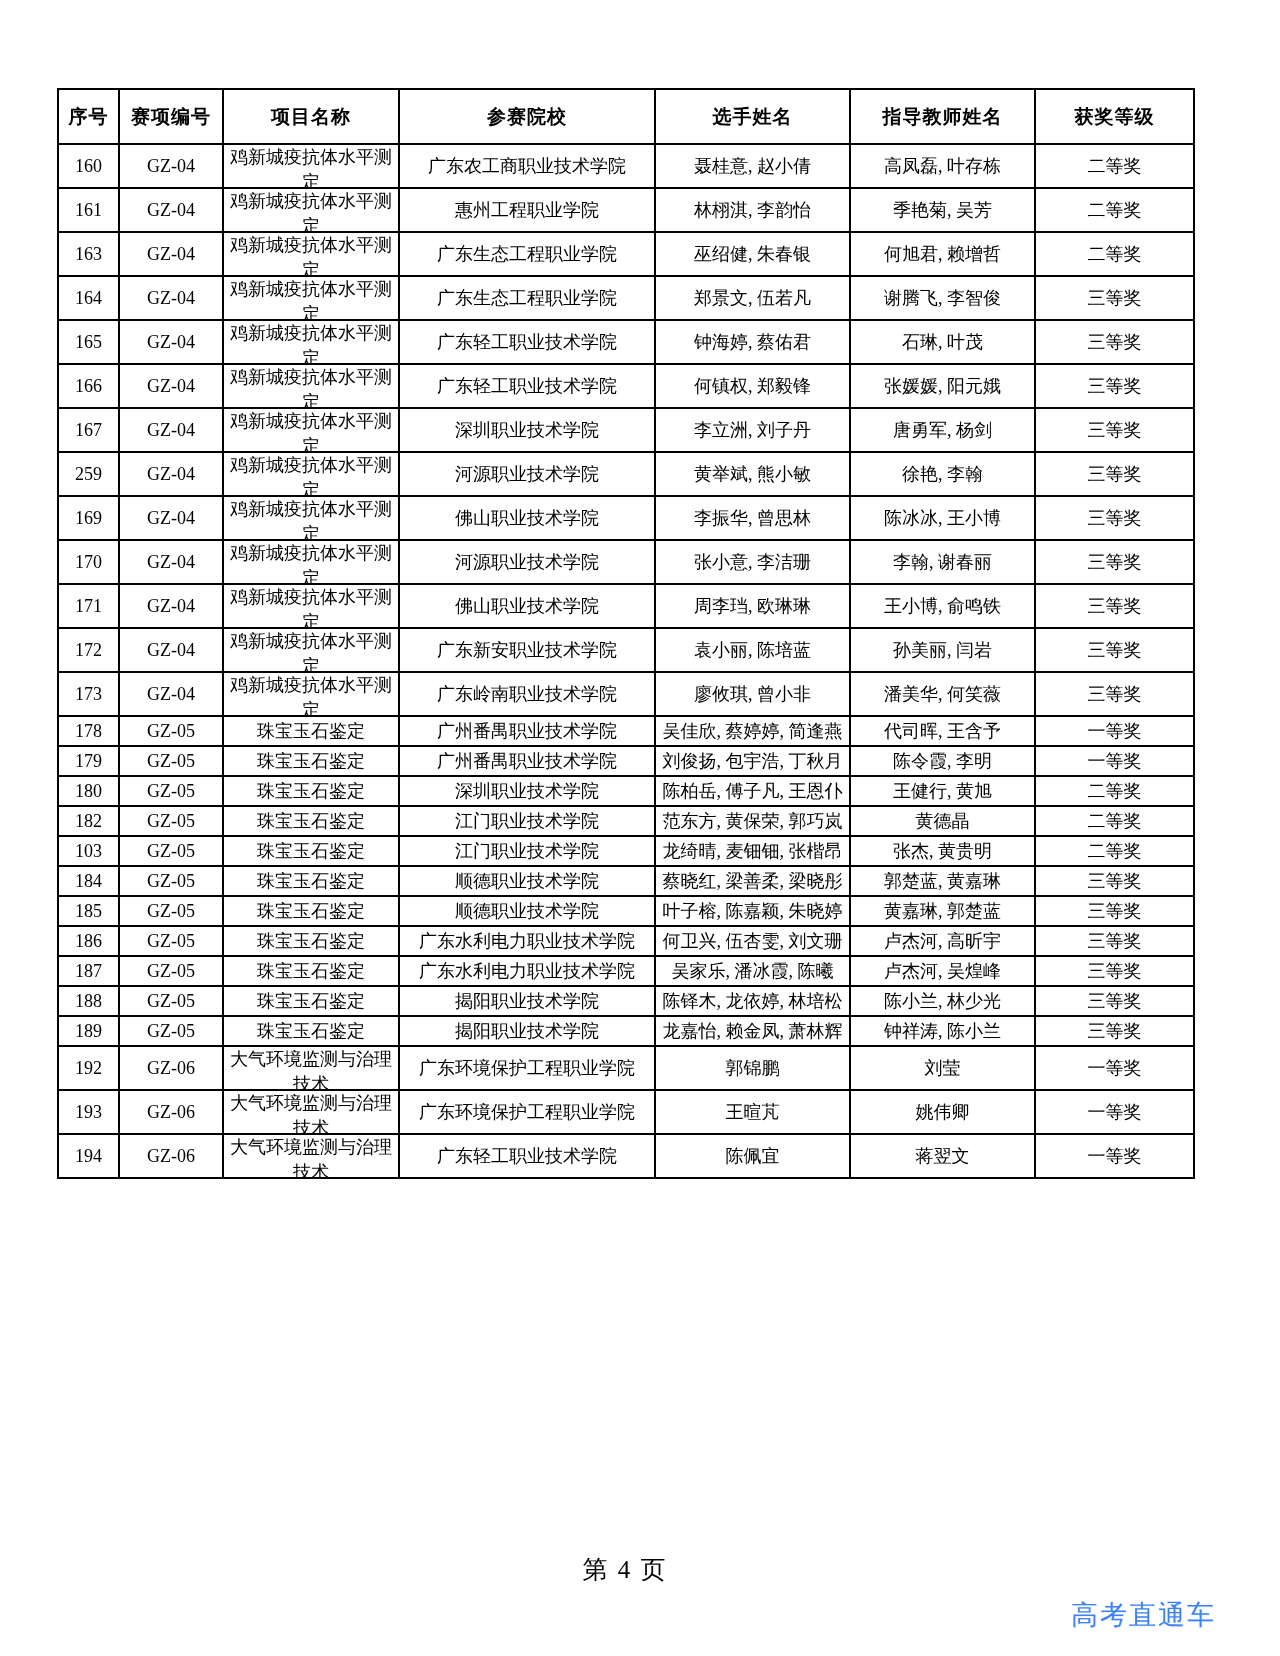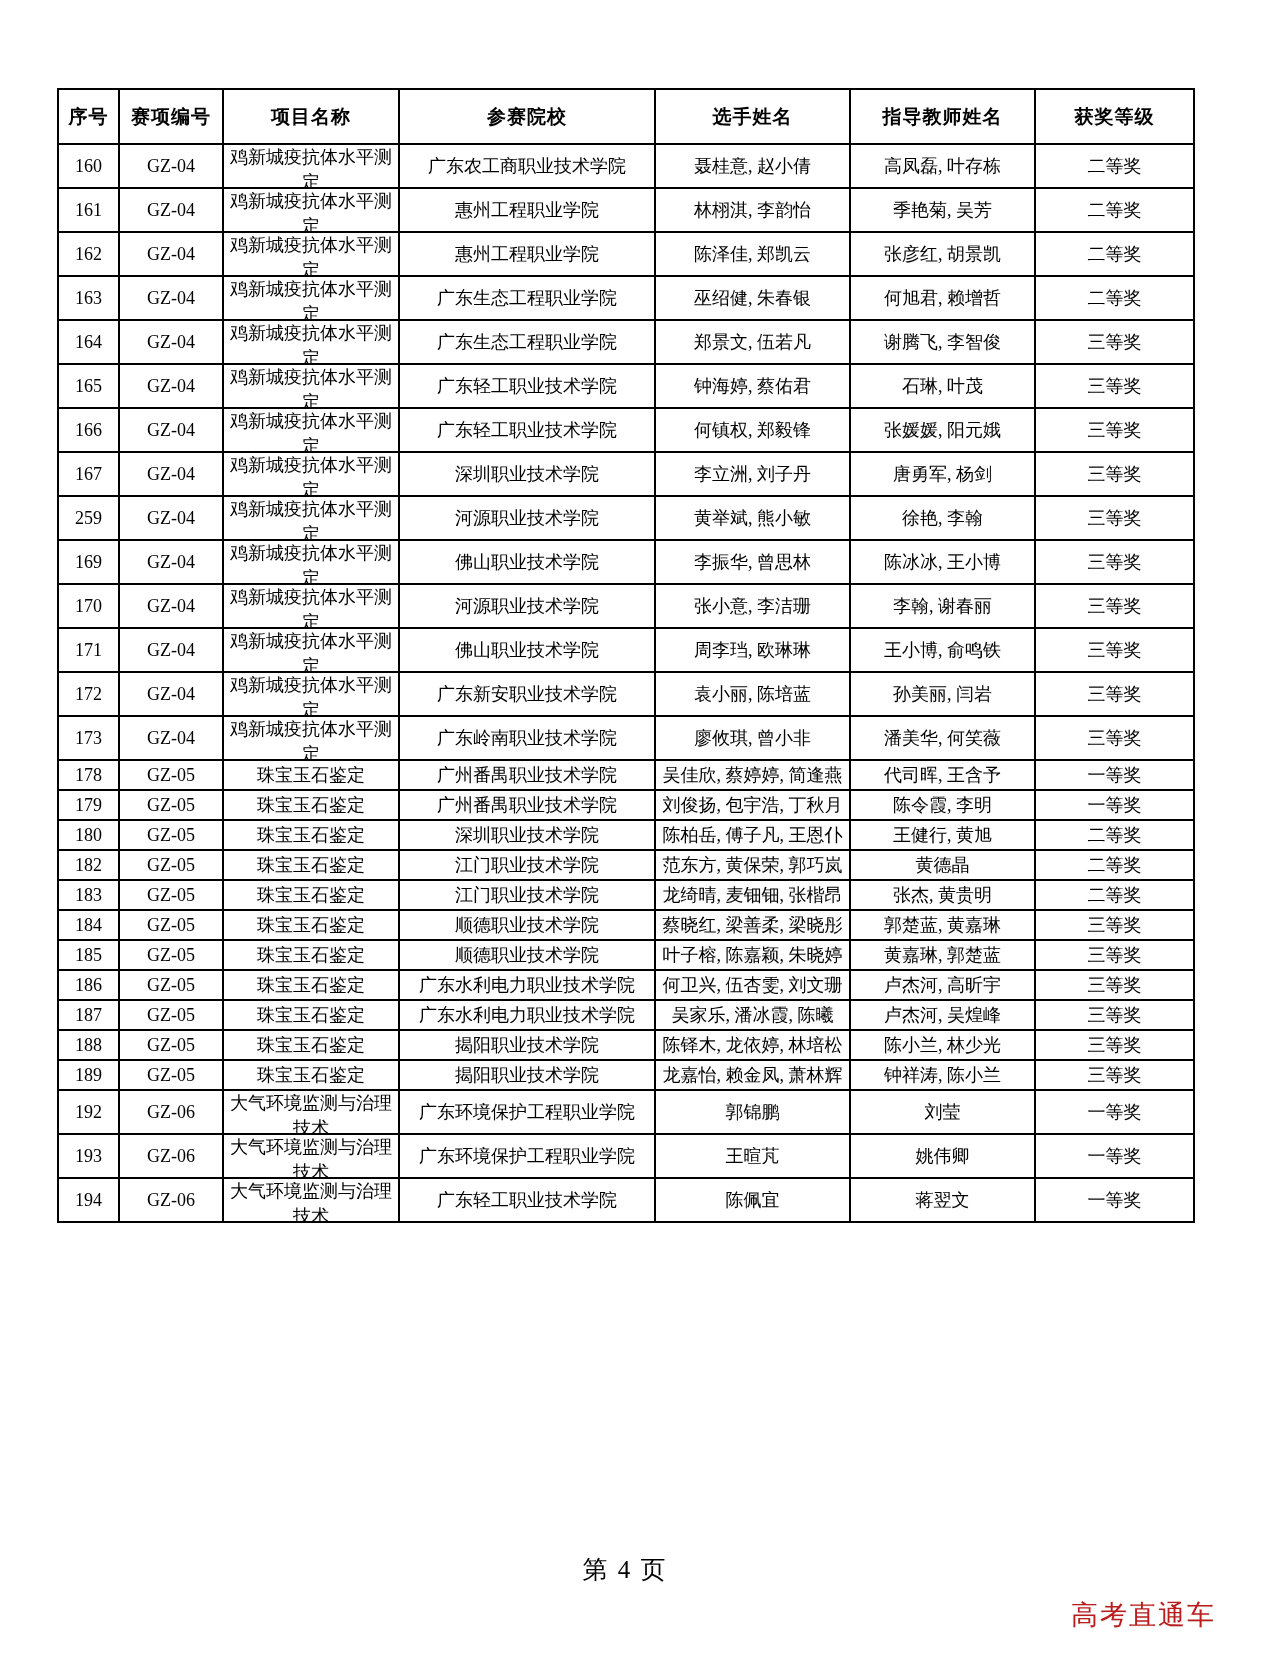--- a/index.html
+++ b/index.html
@@ -55,21 +55,21 @@
     text-align: center;
     font-size: 25px;
     letter-spacing: 2px;
   }
   .watermark {
     position: absolute;
     right: 64px;
     top: 1597px;
     font-size: 27px;
     letter-spacing: 2px;
-    color: #b91c1c;
+    color: #3b82f6;
     text-shadow: 1px 1px 0 #f2f2f2;
     font-family: Liberation Sans, sans-serif;
   }
 </style>
 </head>
 <body>
 
 <div class="table-wrap">
   <table class="award-table">
     <colgroup>
@@ -134,389 +134,366 @@
           </td>
           <td>
             <div class="clip">季艳菊, 吴芳</div>
           </td>
           <td>
             <div class="clip">二等奖</div>
           </td>
         </tr>
         <tr>
           <td>
-            <div class="clip">162</div>
-          </td>
-          <td>
-            <div class="clip">GZ-04</div>
-          </td>
-          <td>
-            <div class="clip">鸡新城疫抗体水平测定</div>
-          </td>
-          <td>
-            <div class="clip">惠州工程职业学院</div>
-          </td>
-          <td>
-            <div class="clip">陈泽佳, 郑凯云</div>
-          </td>
-          <td>
-            <div class="clip">张彦红, 胡景凯</div>
+            <div class="clip">163</div>
+          </td>
+          <td>
+            <div class="clip">GZ-04</div>
+          </td>
+          <td>
+            <div class="clip">鸡新城疫抗体水平测定</div>
+          </td>
+          <td>
+            <div class="clip">广东生态工程职业学院</div>
+          </td>
+          <td>
+            <div class="clip">巫绍健, 朱春银</div>
+          </td>
+          <td>
+            <div class="clip">何旭君, 赖增哲</div>
           </td>
           <td>
             <div class="clip">二等奖</div>
           </td>
         </tr>
         <tr>
           <td>
-            <div class="clip">163</div>
+            <div class="clip">164</div>
           </td>
           <td>
             <div class="clip">GZ-04</div>
           </td>
           <td>
             <div class="clip">鸡新城疫抗体水平测定</div>
           </td>
           <td>
             <div class="clip">广东生态工程职业学院</div>
           </td>
           <td>
-            <div class="clip">巫绍健, 朱春银</div>
-          </td>
-          <td>
-            <div class="clip">何旭君, 赖增哲</div>
+            <div class="clip">郑景文, 伍若凡</div>
+          </td>
+          <td>
+            <div class="clip">谢腾飞, 李智俊</div>
+          </td>
+          <td>
+            <div class="clip">三等奖</div>
+          </td>
+        </tr>
+        <tr>
+          <td>
+            <div class="clip">165</div>
+          </td>
+          <td>
+            <div class="clip">GZ-04</div>
+          </td>
+          <td>
+            <div class="clip">鸡新城疫抗体水平测定</div>
+          </td>
+          <td>
+            <div class="clip">广东轻工职业技术学院</div>
+          </td>
+          <td>
+            <div class="clip">钟海婷, 蔡佑君</div>
+          </td>
+          <td>
+            <div class="clip">石琳, 叶茂</div>
+          </td>
+          <td>
+            <div class="clip">三等奖</div>
+          </td>
+        </tr>
+        <tr>
+          <td>
+            <div class="clip">166</div>
+          </td>
+          <td>
+            <div class="clip">GZ-04</div>
+          </td>
+          <td>
+            <div class="clip">鸡新城疫抗体水平测定</div>
+          </td>
+          <td>
+            <div class="clip">广东轻工职业技术学院</div>
+          </td>
+          <td>
+            <div class="clip">何镇权, 郑毅锋</div>
+          </td>
+          <td>
+            <div class="clip">张媛媛, 阳元娥</div>
+          </td>
+          <td>
+            <div class="clip">三等奖</div>
+          </td>
+        </tr>
+        <tr>
+          <td>
+            <div class="clip">167</div>
+          </td>
+          <td>
+            <div class="clip">GZ-04</div>
+          </td>
+          <td>
+            <div class="clip">鸡新城疫抗体水平测定</div>
+          </td>
+          <td>
+            <div class="clip">深圳职业技术学院</div>
+          </td>
+          <td>
+            <div class="clip">李立洲, 刘子丹</div>
+          </td>
+          <td>
+            <div class="clip">唐勇军, 杨剑</div>
+          </td>
+          <td>
+            <div class="clip">三等奖</div>
+          </td>
+        </tr>
+        <tr>
+          <td>
+            <div class="clip">259</div>
+          </td>
+          <td>
+            <div class="clip">GZ-04</div>
+          </td>
+          <td>
+            <div class="clip">鸡新城疫抗体水平测定</div>
+          </td>
+          <td>
+            <div class="clip">河源职业技术学院</div>
+          </td>
+          <td>
+            <div class="clip">黄举斌, 熊小敏</div>
+          </td>
+          <td>
+            <div class="clip">徐艳, 李翰</div>
+          </td>
+          <td>
+            <div class="clip">三等奖</div>
+          </td>
+        </tr>
+        <tr>
+          <td>
+            <div class="clip">169</div>
+          </td>
+          <td>
+            <div class="clip">GZ-04</div>
+          </td>
+          <td>
+            <div class="clip">鸡新城疫抗体水平测定</div>
+          </td>
+          <td>
+            <div class="clip">佛山职业技术学院</div>
+          </td>
+          <td>
+            <div class="clip">李振华, 曾思林</div>
+          </td>
+          <td>
+            <div class="clip">陈冰冰, 王小博</div>
+          </td>
+          <td>
+            <div class="clip">三等奖</div>
+          </td>
+        </tr>
+        <tr>
+          <td>
+            <div class="clip">170</div>
+          </td>
+          <td>
+            <div class="clip">GZ-04</div>
+          </td>
+          <td>
+            <div class="clip">鸡新城疫抗体水平测定</div>
+          </td>
+          <td>
+            <div class="clip">河源职业技术学院</div>
+          </td>
+          <td>
+            <div class="clip">张小意, 李洁珊</div>
+          </td>
+          <td>
+            <div class="clip">李翰, 谢春丽</div>
+          </td>
+          <td>
+            <div class="clip">三等奖</div>
+          </td>
+        </tr>
+        <tr>
+          <td>
+            <div class="clip">171</div>
+          </td>
+          <td>
+            <div class="clip">GZ-04</div>
+          </td>
+          <td>
+            <div class="clip">鸡新城疫抗体水平测定</div>
+          </td>
+          <td>
+            <div class="clip">佛山职业技术学院</div>
+          </td>
+          <td>
+            <div class="clip">周李珰, 欧琳琳</div>
+          </td>
+          <td>
+            <div class="clip">王小博, 俞鸣铁</div>
+          </td>
+          <td>
+            <div class="clip">三等奖</div>
+          </td>
+        </tr>
+        <tr>
+          <td>
+            <div class="clip">172</div>
+          </td>
+          <td>
+            <div class="clip">GZ-04</div>
+          </td>
+          <td>
+            <div class="clip">鸡新城疫抗体水平测定</div>
+          </td>
+          <td>
+            <div class="clip">广东新安职业技术学院</div>
+          </td>
+          <td>
+            <div class="clip">袁小丽, 陈培蓝</div>
+          </td>
+          <td>
+            <div class="clip">孙美丽, 闫岩</div>
+          </td>
+          <td>
+            <div class="clip">三等奖</div>
+          </td>
+        </tr>
+        <tr>
+          <td>
+            <div class="clip">173</div>
+          </td>
+          <td>
+            <div class="clip">GZ-04</div>
+          </td>
+          <td>
+            <div class="clip">鸡新城疫抗体水平测定</div>
+          </td>
+          <td>
+            <div class="clip">广东岭南职业技术学院</div>
+          </td>
+          <td>
+            <div class="clip">廖攸琪, 曾小非</div>
+          </td>
+          <td>
+            <div class="clip">潘美华, 何笑薇</div>
+          </td>
+          <td>
+            <div class="clip">三等奖</div>
+          </td>
+        </tr>
+        <tr>
+          <td>
+            <div class="clip">178</div>
+          </td>
+          <td>
+            <div class="clip">GZ-05</div>
+          </td>
+          <td>
+            <div class="clip">珠宝玉石鉴定</div>
+          </td>
+          <td>
+            <div class="clip">广州番禺职业技术学院</div>
+          </td>
+          <td>
+            <div class="clip">吴佳欣, 蔡婷婷, 简逢燕</div>
+          </td>
+          <td>
+            <div class="clip">代司晖, 王含予</div>
+          </td>
+          <td>
+            <div class="clip">一等奖</div>
+          </td>
+        </tr>
+        <tr>
+          <td>
+            <div class="clip">179</div>
+          </td>
+          <td>
+            <div class="clip">GZ-05</div>
+          </td>
+          <td>
+            <div class="clip">珠宝玉石鉴定</div>
+          </td>
+          <td>
+            <div class="clip">广州番禺职业技术学院</div>
+          </td>
+          <td>
+            <div class="clip">刘俊扬, 包宇浩, 丁秋月</div>
+          </td>
+          <td>
+            <div class="clip">陈令霞, 李明</div>
+          </td>
+          <td>
+            <div class="clip">一等奖</div>
+          </td>
+        </tr>
+        <tr>
+          <td>
+            <div class="clip">180</div>
+          </td>
+          <td>
+            <div class="clip">GZ-05</div>
+          </td>
+          <td>
+            <div class="clip">珠宝玉石鉴定</div>
+          </td>
+          <td>
+            <div class="clip">深圳职业技术学院</div>
+          </td>
+          <td>
+            <div class="clip">陈柏岳, 傅子凡, 王恩仆</div>
+          </td>
+          <td>
+            <div class="clip">王健行, 黄旭</div>
           </td>
           <td>
             <div class="clip">二等奖</div>
           </td>
         </tr>
         <tr>
           <td>
-            <div class="clip">164</div>
-          </td>
-          <td>
-            <div class="clip">GZ-04</div>
-          </td>
-          <td>
-            <div class="clip">鸡新城疫抗体水平测定</div>
-          </td>
-          <td>
-            <div class="clip">广东生态工程职业学院</div>
-          </td>
-          <td>
-            <div class="clip">郑景文, 伍若凡</div>
-          </td>
-          <td>
-            <div class="clip">谢腾飞, 李智俊</div>
-          </td>
-          <td>
-            <div class="clip">三等奖</div>
-          </td>
-        </tr>
-        <tr>
-          <td>
-            <div class="clip">165</div>
-          </td>
-          <td>
-            <div class="clip">GZ-04</div>
-          </td>
-          <td>
-            <div class="clip">鸡新城疫抗体水平测定</div>
-          </td>
-          <td>
-            <div class="clip">广东轻工职业技术学院</div>
-          </td>
-          <td>
-            <div class="clip">钟海婷, 蔡佑君</div>
-          </td>
-          <td>
-            <div class="clip">石琳, 叶茂</div>
-          </td>
-          <td>
-            <div class="clip">三等奖</div>
-          </td>
-        </tr>
-        <tr>
-          <td>
-            <div class="clip">166</div>
-          </td>
-          <td>
-            <div class="clip">GZ-04</div>
-          </td>
-          <td>
-            <div class="clip">鸡新城疫抗体水平测定</div>
-          </td>
-          <td>
-            <div class="clip">广东轻工职业技术学院</div>
-          </td>
-          <td>
-            <div class="clip">何镇权, 郑毅锋</div>
-          </td>
-          <td>
-            <div class="clip">张媛媛, 阳元娥</div>
-          </td>
-          <td>
-            <div class="clip">三等奖</div>
-          </td>
-        </tr>
-        <tr>
-          <td>
-            <div class="clip">167</div>
-          </td>
-          <td>
-            <div class="clip">GZ-04</div>
-          </td>
-          <td>
-            <div class="clip">鸡新城疫抗体水平测定</div>
-          </td>
-          <td>
-            <div class="clip">深圳职业技术学院</div>
-          </td>
-          <td>
-            <div class="clip">李立洲, 刘子丹</div>
-          </td>
-          <td>
-            <div class="clip">唐勇军, 杨剑</div>
-          </td>
-          <td>
-            <div class="clip">三等奖</div>
-          </td>
-        </tr>
-        <tr>
-          <td>
-            <div class="clip">259</div>
-          </td>
-          <td>
-            <div class="clip">GZ-04</div>
-          </td>
-          <td>
-            <div class="clip">鸡新城疫抗体水平测定</div>
-          </td>
-          <td>
-            <div class="clip">河源职业技术学院</div>
-          </td>
-          <td>
-            <div class="clip">黄举斌, 熊小敏</div>
-          </td>
-          <td>
-            <div class="clip">徐艳, 李翰</div>
-          </td>
-          <td>
-            <div class="clip">三等奖</div>
-          </td>
-        </tr>
-        <tr>
-          <td>
-            <div class="clip">169</div>
-          </td>
-          <td>
-            <div class="clip">GZ-04</div>
-          </td>
-          <td>
-            <div class="clip">鸡新城疫抗体水平测定</div>
-          </td>
-          <td>
-            <div class="clip">佛山职业技术学院</div>
-          </td>
-          <td>
-            <div class="clip">李振华, 曾思林</div>
-          </td>
-          <td>
-            <div class="clip">陈冰冰, 王小博</div>
-          </td>
-          <td>
-            <div class="clip">三等奖</div>
-          </td>
-        </tr>
-        <tr>
-          <td>
-            <div class="clip">170</div>
-          </td>
-          <td>
-            <div class="clip">GZ-04</div>
-          </td>
-          <td>
-            <div class="clip">鸡新城疫抗体水平测定</div>
-          </td>
-          <td>
-            <div class="clip">河源职业技术学院</div>
-          </td>
-          <td>
-            <div class="clip">张小意, 李洁珊</div>
-          </td>
-          <td>
-            <div class="clip">李翰, 谢春丽</div>
-          </td>
-          <td>
-            <div class="clip">三等奖</div>
-          </td>
-        </tr>
-        <tr>
-          <td>
-            <div class="clip">171</div>
-          </td>
-          <td>
-            <div class="clip">GZ-04</div>
-          </td>
-          <td>
-            <div class="clip">鸡新城疫抗体水平测定</div>
-          </td>
-          <td>
-            <div class="clip">佛山职业技术学院</div>
-          </td>
-          <td>
-            <div class="clip">周李珰, 欧琳琳</div>
-          </td>
-          <td>
-            <div class="clip">王小博, 俞鸣铁</div>
-          </td>
-          <td>
-            <div class="clip">三等奖</div>
-          </td>
-        </tr>
-        <tr>
-          <td>
-            <div class="clip">172</div>
-          </td>
-          <td>
-            <div class="clip">GZ-04</div>
-          </td>
-          <td>
-            <div class="clip">鸡新城疫抗体水平测定</div>
-          </td>
-          <td>
-            <div class="clip">广东新安职业技术学院</div>
-          </td>
-          <td>
-            <div class="clip">袁小丽, 陈培蓝</div>
-          </td>
-          <td>
-            <div class="clip">孙美丽, 闫岩</div>
-          </td>
-          <td>
-            <div class="clip">三等奖</div>
-          </td>
-        </tr>
-        <tr>
-          <td>
-            <div class="clip">173</div>
-          </td>
-          <td>
-            <div class="clip">GZ-04</div>
-          </td>
-          <td>
-            <div class="clip">鸡新城疫抗体水平测定</div>
-          </td>
-          <td>
-            <div class="clip">广东岭南职业技术学院</div>
-          </td>
-          <td>
-            <div class="clip">廖攸琪, 曾小非</div>
-          </td>
-          <td>
-            <div class="clip">潘美华, 何笑薇</div>
-          </td>
-          <td>
-            <div class="clip">三等奖</div>
-          </td>
-        </tr>
-        <tr>
-          <td>
-            <div class="clip">178</div>
-          </td>
-          <td>
-            <div class="clip">GZ-05</div>
-          </td>
-          <td>
-            <div class="clip">珠宝玉石鉴定</div>
-          </td>
-          <td>
-            <div class="clip">广州番禺职业技术学院</div>
-          </td>
-          <td>
-            <div class="clip">吴佳欣, 蔡婷婷, 简逢燕</div>
-          </td>
-          <td>
-            <div class="clip">代司晖, 王含予</div>
-          </td>
-          <td>
-            <div class="clip">一等奖</div>
-          </td>
-        </tr>
-        <tr>
-          <td>
-            <div class="clip">179</div>
-          </td>
-          <td>
-            <div class="clip">GZ-05</div>
-          </td>
-          <td>
-            <div class="clip">珠宝玉石鉴定</div>
-          </td>
-          <td>
-            <div class="clip">广州番禺职业技术学院</div>
-          </td>
-          <td>
-            <div class="clip">刘俊扬, 包宇浩, 丁秋月</div>
-          </td>
-          <td>
-            <div class="clip">陈令霞, 李明</div>
-          </td>
-          <td>
-            <div class="clip">一等奖</div>
-          </td>
-        </tr>
-        <tr>
-          <td>
-            <div class="clip">180</div>
-          </td>
-          <td>
-            <div class="clip">GZ-05</div>
-          </td>
-          <td>
-            <div class="clip">珠宝玉石鉴定</div>
-          </td>
-          <td>
-            <div class="clip">深圳职业技术学院</div>
-          </td>
-          <td>
-            <div class="clip">陈柏岳, 傅子凡, 王恩仆</div>
-          </td>
-          <td>
-            <div class="clip">王健行, 黄旭</div>
+            <div class="clip">182</div>
+          </td>
+          <td>
+            <div class="clip">GZ-05</div>
+          </td>
+          <td>
+            <div class="clip">珠宝玉石鉴定</div>
+          </td>
+          <td>
+            <div class="clip">江门职业技术学院</div>
+          </td>
+          <td>
+            <div class="clip">范东方, 黄保荣, 郭巧岚</div>
+          </td>
+          <td>
+            <div class="clip">黄德晶</div>
           </td>
           <td>
             <div class="clip">二等奖</div>
           </td>
         </tr>
         <tr>
           <td>
-            <div class="clip">182</div>
-          </td>
-          <td>
-            <div class="clip">GZ-05</div>
-          </td>
-          <td>
-            <div class="clip">珠宝玉石鉴定</div>
-          </td>
-          <td>
-            <div class="clip">江门职业技术学院</div>
-          </td>
-          <td>
-            <div class="clip">范东方, 黄保荣, 郭巧岚</div>
-          </td>
-          <td>
-            <div class="clip">黄德晶</div>
-          </td>
-          <td>
-            <div class="clip">二等奖</div>
-          </td>
-        </tr>
-        <tr>
-          <td>
-            <div class="clip">183</div>
+            <div class="clip">103</div>
           </td>
           <td>
             <div class="clip">GZ-05</div>
           </td>
           <td>
             <div class="clip">珠宝玉石鉴定</div>
           </td>
           <td>
             <div class="clip">江门职业技术学院</div>
           </td>

